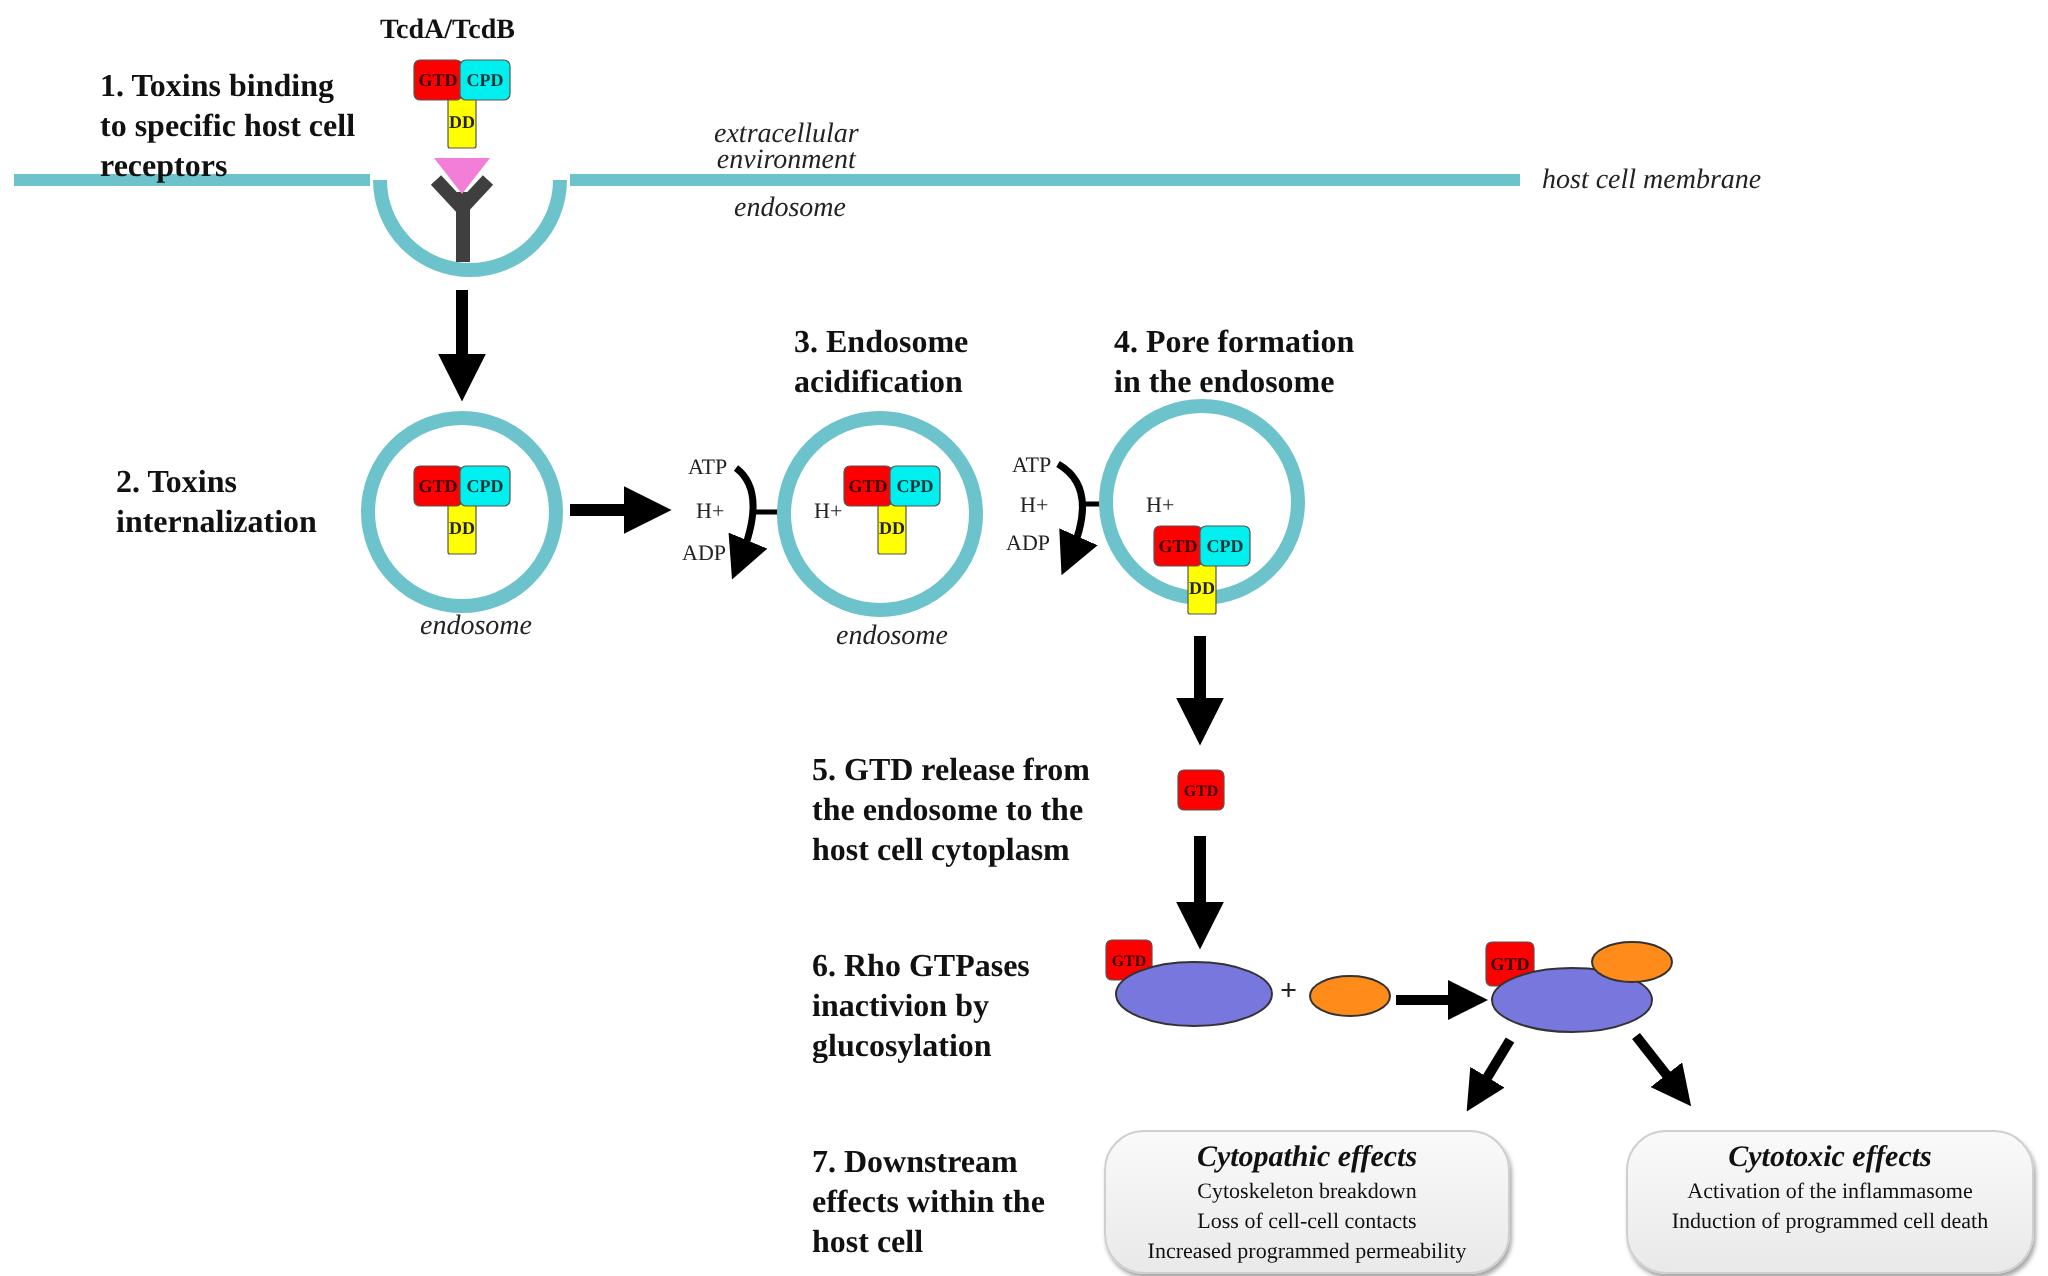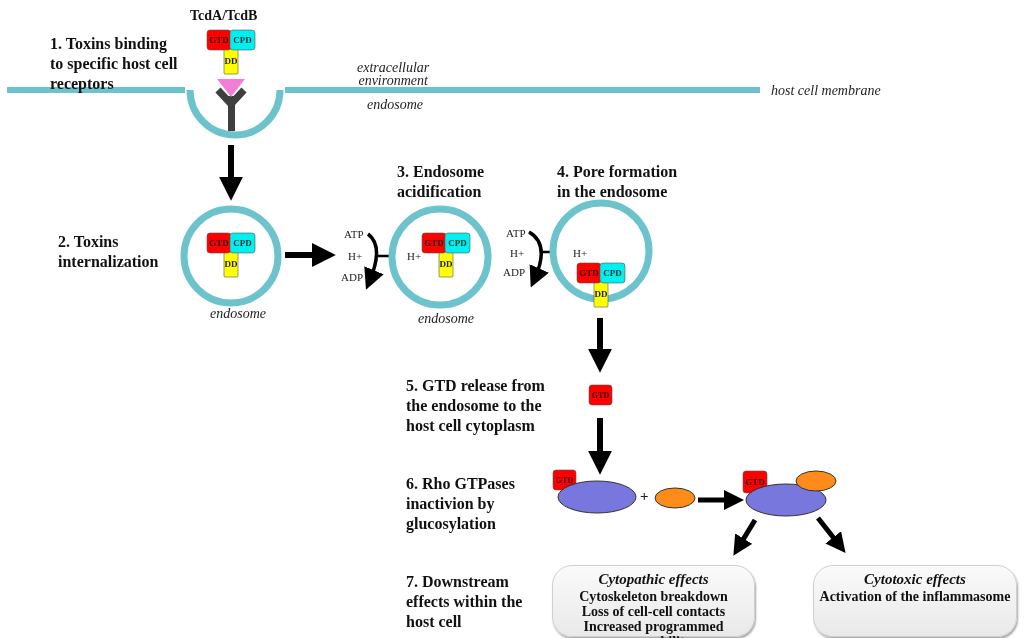--- a/index.html
+++ b/index.html
@@ -8,21 +8,21 @@
   #stage { position: absolute; left: 0; top: 0; }
   .step { position: absolute; font-family: "Liberation Serif", serif; font-weight: bold;
           font-size: 16px; line-height: 20px; color: #111; white-space: pre-line; }
   .lbl-it { position: absolute; font-family: "Liberation Serif", serif; font-style: italic;
             font-size: 14px; color: #222; white-space: pre-line; text-align: center; line-height: 13px; }
   .small { position: absolute; font-family: "Liberation Serif", serif; font-size: 11px; color: #222; }
   .box { position: absolute; background: linear-gradient(#fafafa, #e9e9e9); border: 1px solid #cfcfcf;
          border-radius: 20px; box-shadow: 1px 2px 2px rgba(0,0,0,0.35); text-align: center;
          font-family: "Liberation Serif", serif; margin-top: 12px; }
   .box .title { font-style: italic; font-weight: bold; font-size: 15px; line-height: 19px; margin-top: 4px; }
-  .box .line { font-weight: bold; font-size: 14px; line-height: 15px; }
+  .box .line { font-weight: normal; font-size: 11px; line-height: 15px; }
 </style>
 </head>
 <body>
 
 <svg id="stage" width="1024" height="638" viewBox="0 0 1024 638">
   <defs>
     <marker id="ah" markerWidth="4" markerHeight="4" refX="2.2" refY="2" orient="auto" markerUnits="strokeWidth">
       <path d="M0,0 L4,2 L0,4 z" fill="#000"></path>
     </marker>
     <marker id="ahs" markerWidth="6" markerHeight="6" refX="3" refY="3" orient="auto" markerUnits="strokeWidth">
@@ -152,13 +152,14 @@
 
 <div class="box" style="left:552px;top:553px;width:201px;height:70px;">
   <div class="title">Cytopathic effects</div>
   <div class="line">Cytoskeleton  breakdown</div>
   <div class="line">Loss of cell-cell contacts</div>
   <div class="line">Increased  programmed permeability</div>
 </div>
 <div class="box" style="left:813px;top:553px;width:202px;height:70px;">
   <div class="title">Cytotoxic effects</div>
   <div class="line">Activation  of the inflammasome</div>
+  <div class="line">Induction  of programmed  cell death</div>
 </div>
 
 </body></html>

